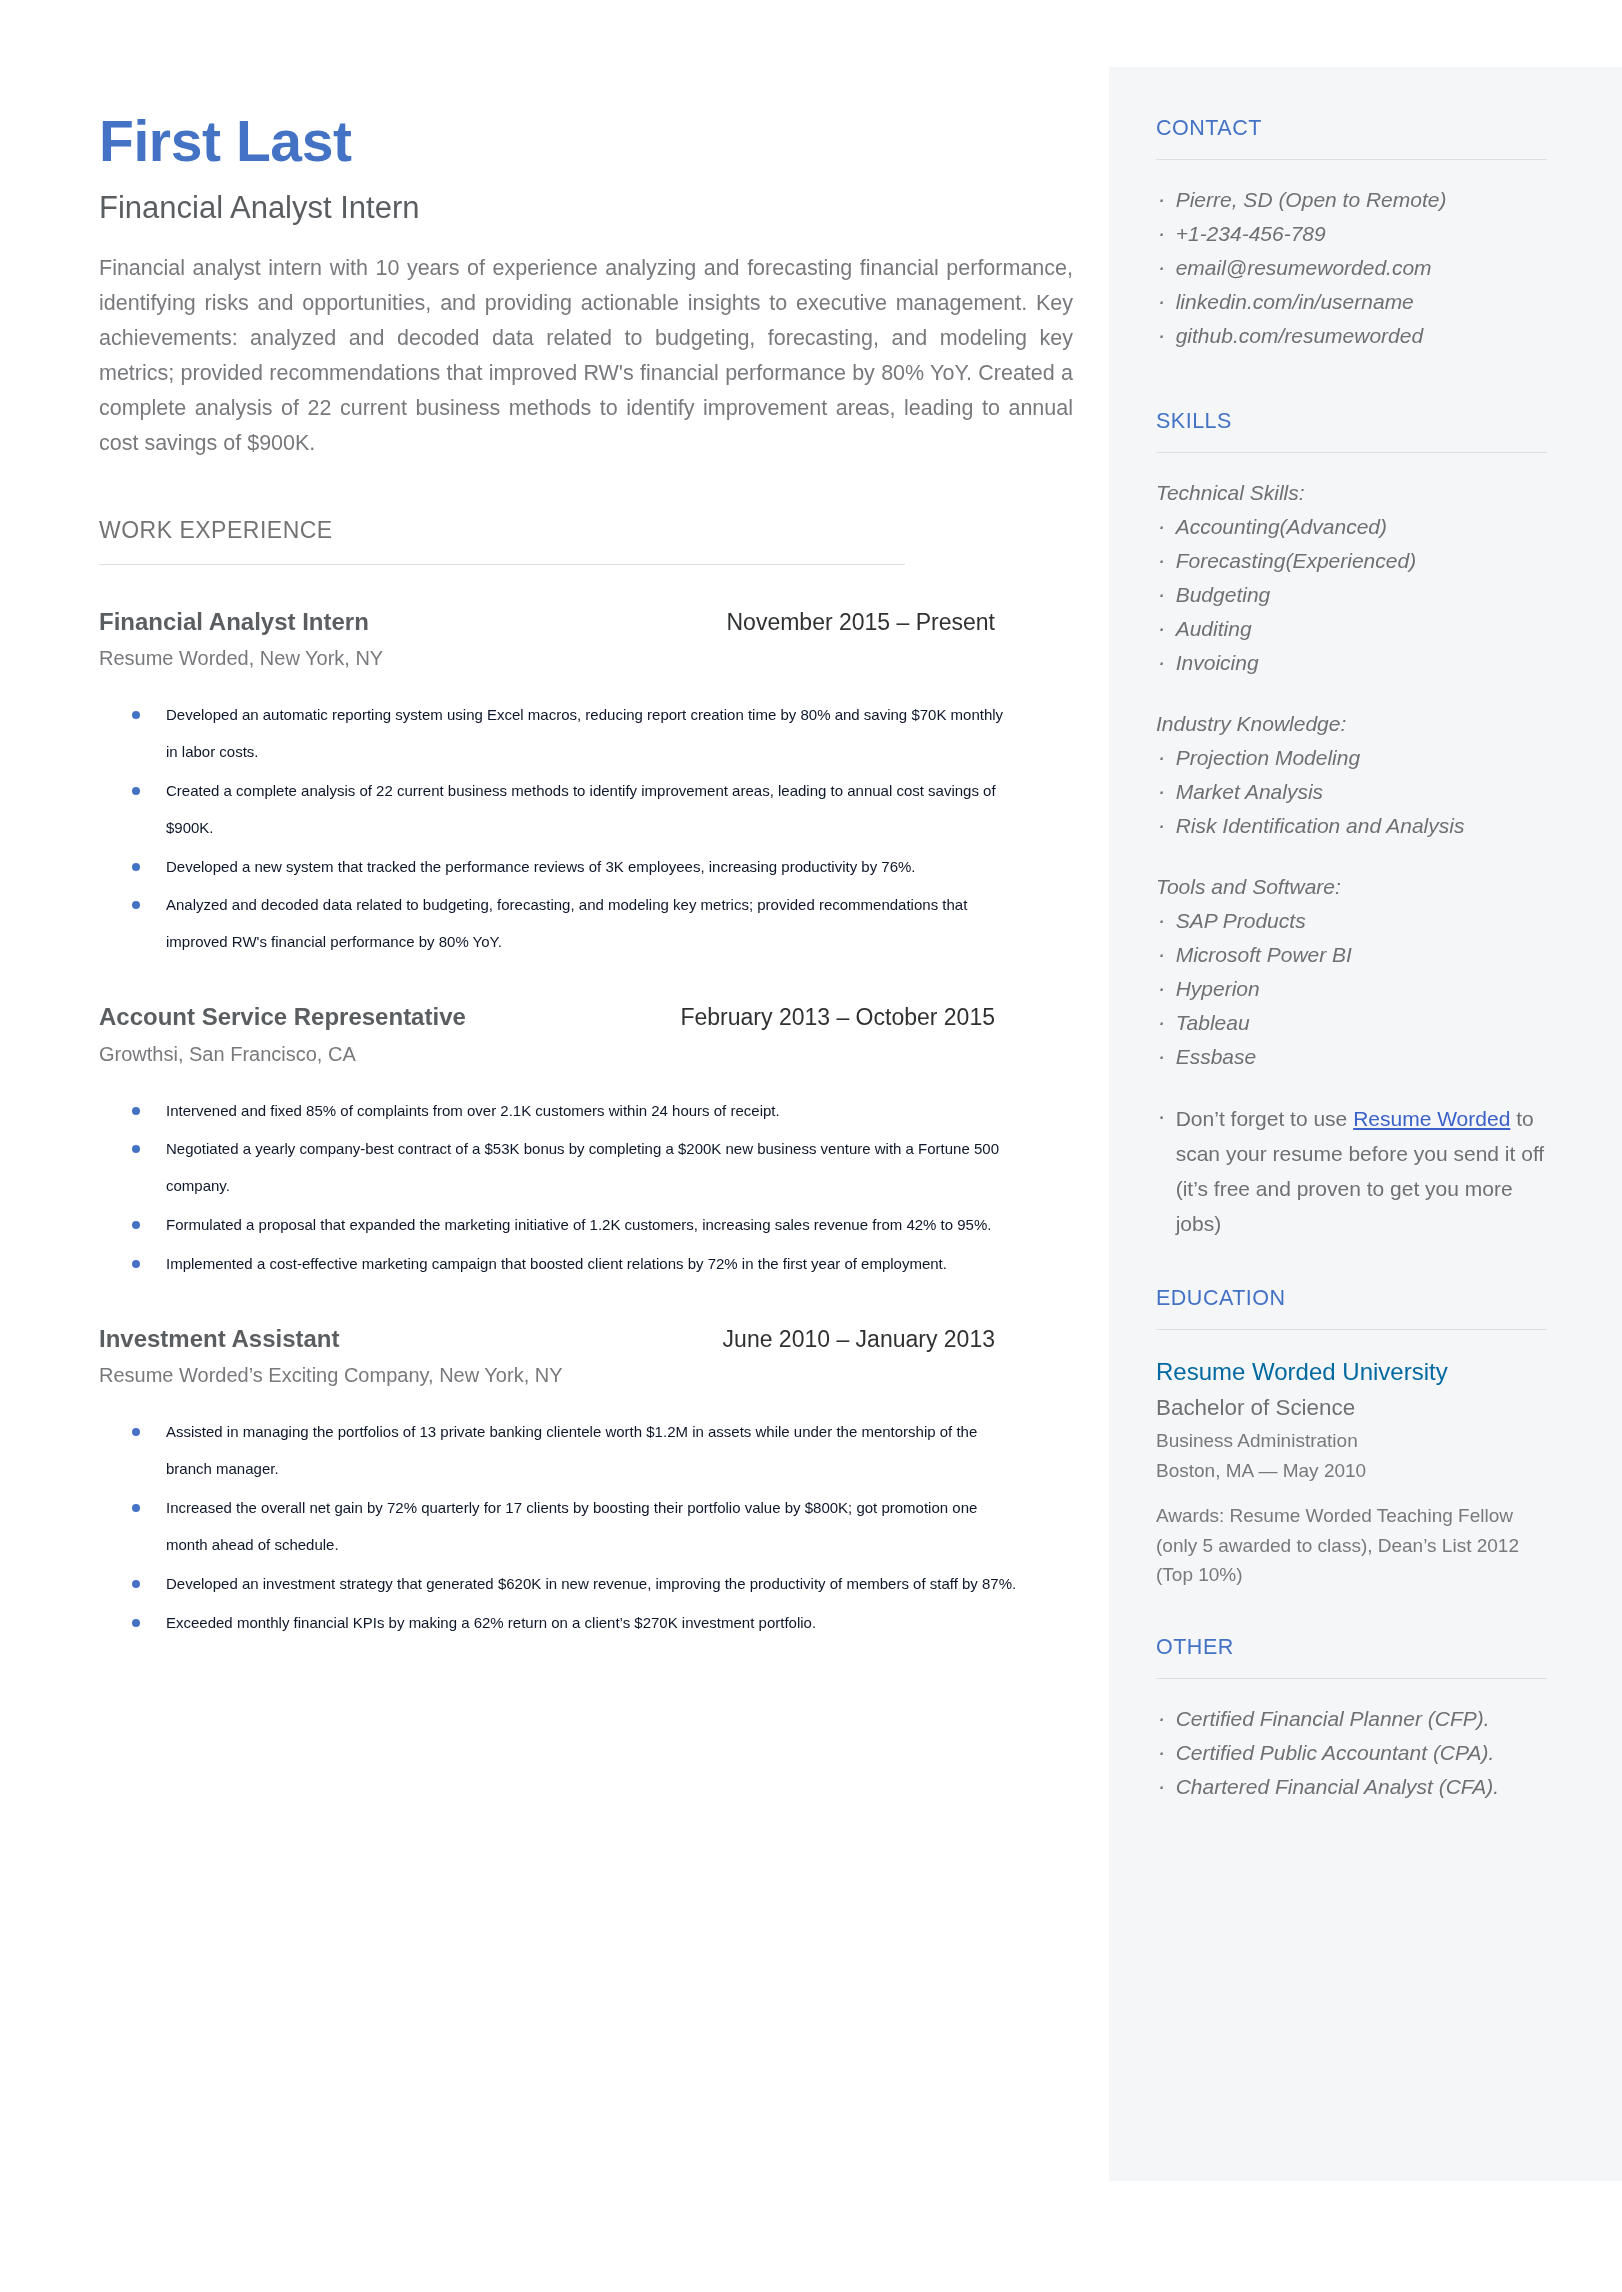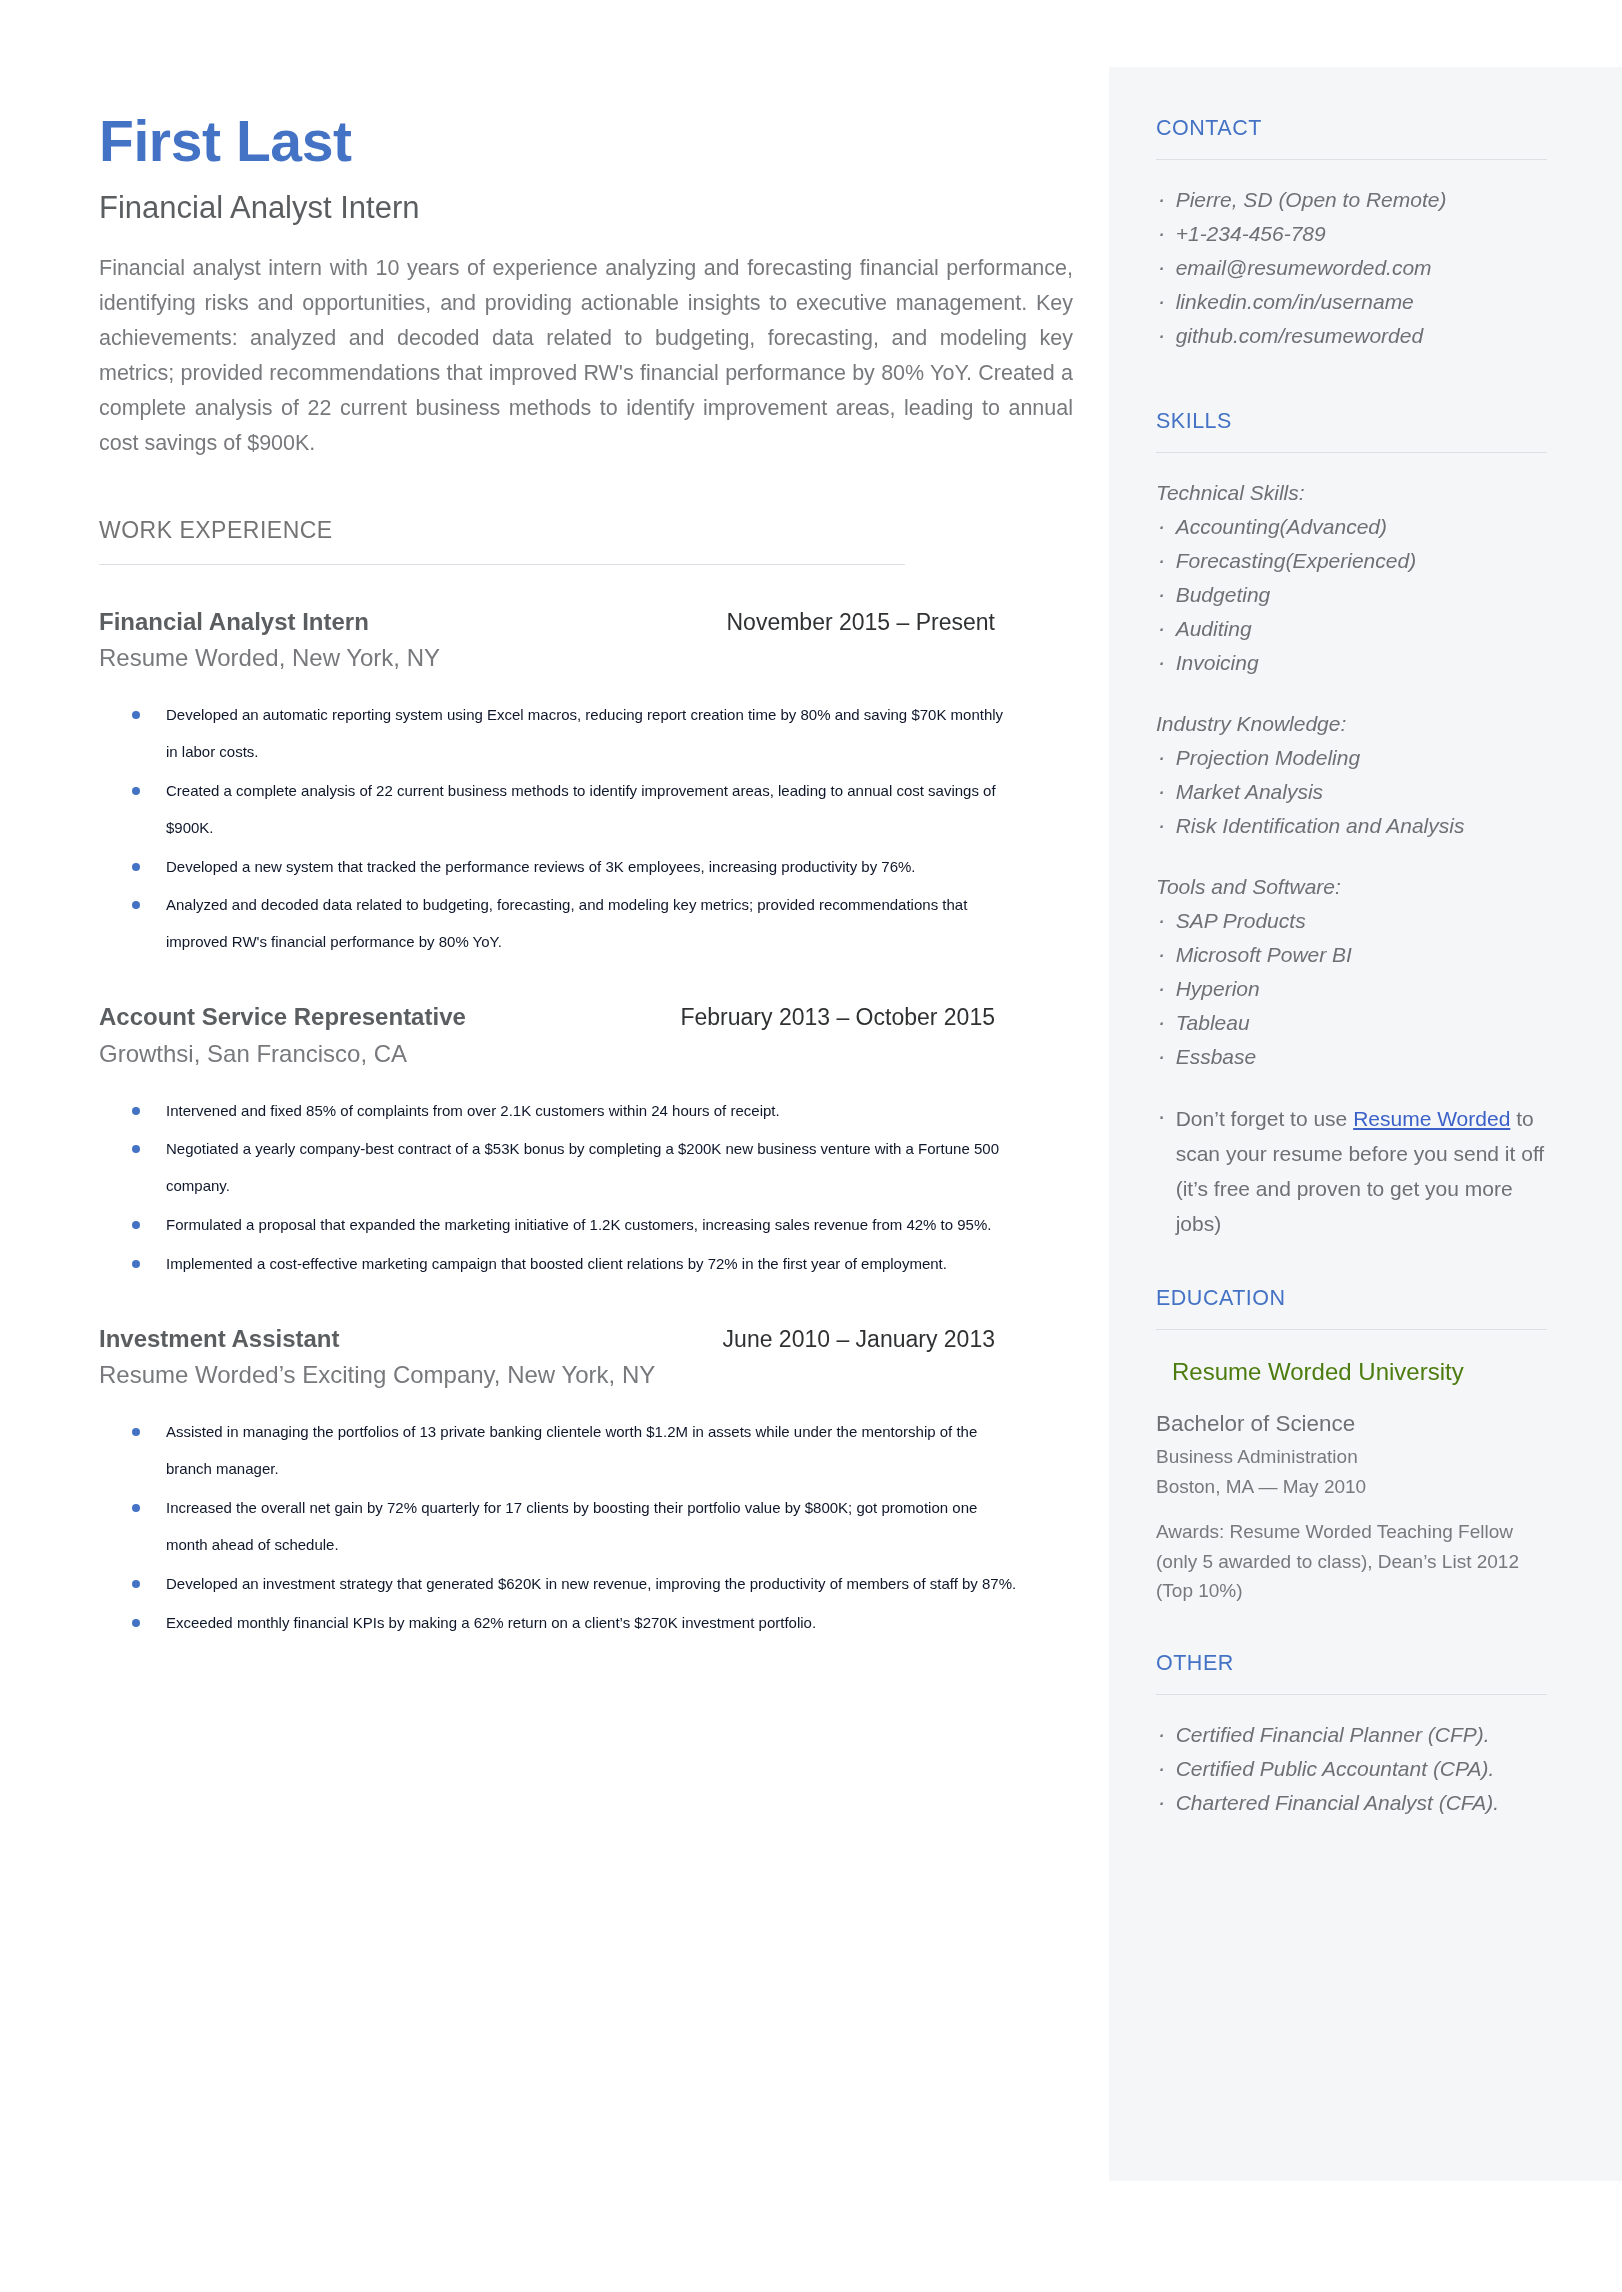--- a/index.html
+++ b/index.html
@@ -88,24 +88,24 @@
     top: -1.8px;
     font-size: 23px;
     color: #6e7174;
   }
   .promo a {
     color: #3b61c9;
     text-decoration: underline;
   }
 
   .edu-school {
-    color: #4d7c0f;
+    color: #0369a1;
     font-size: 24px;
     line-height: 37px;
-    margin: 16px;
+    margin: 0;
   }
   .edu-degree {
     color: #6e7174;
     font-size: 22.4px;
     line-height: 36px;
     margin: 0;
   }
   .edu-field, .edu-loc {
     color: #77797c;
     font-size: 19px;
@@ -181,21 +181,21 @@
     white-space: nowrap;
   }
   .job-dates {
     color: #2f3133;
     font-size: 23px;
     margin: 0 0 0 auto;
     white-space: nowrap;
   }
   .job-company {
     color: #77797c;
-    font-size: 24px;
+    font-size: 20px;
     margin: 4.5px 0 0 0;
     line-height: 36px;
   }
   .job-bullets {
     list-style: none;
     margin: 19.7px 0 0 0;
     padding: 0 0 0 67px;
   }
   .job-bullets li {
     color: #0f172a;

